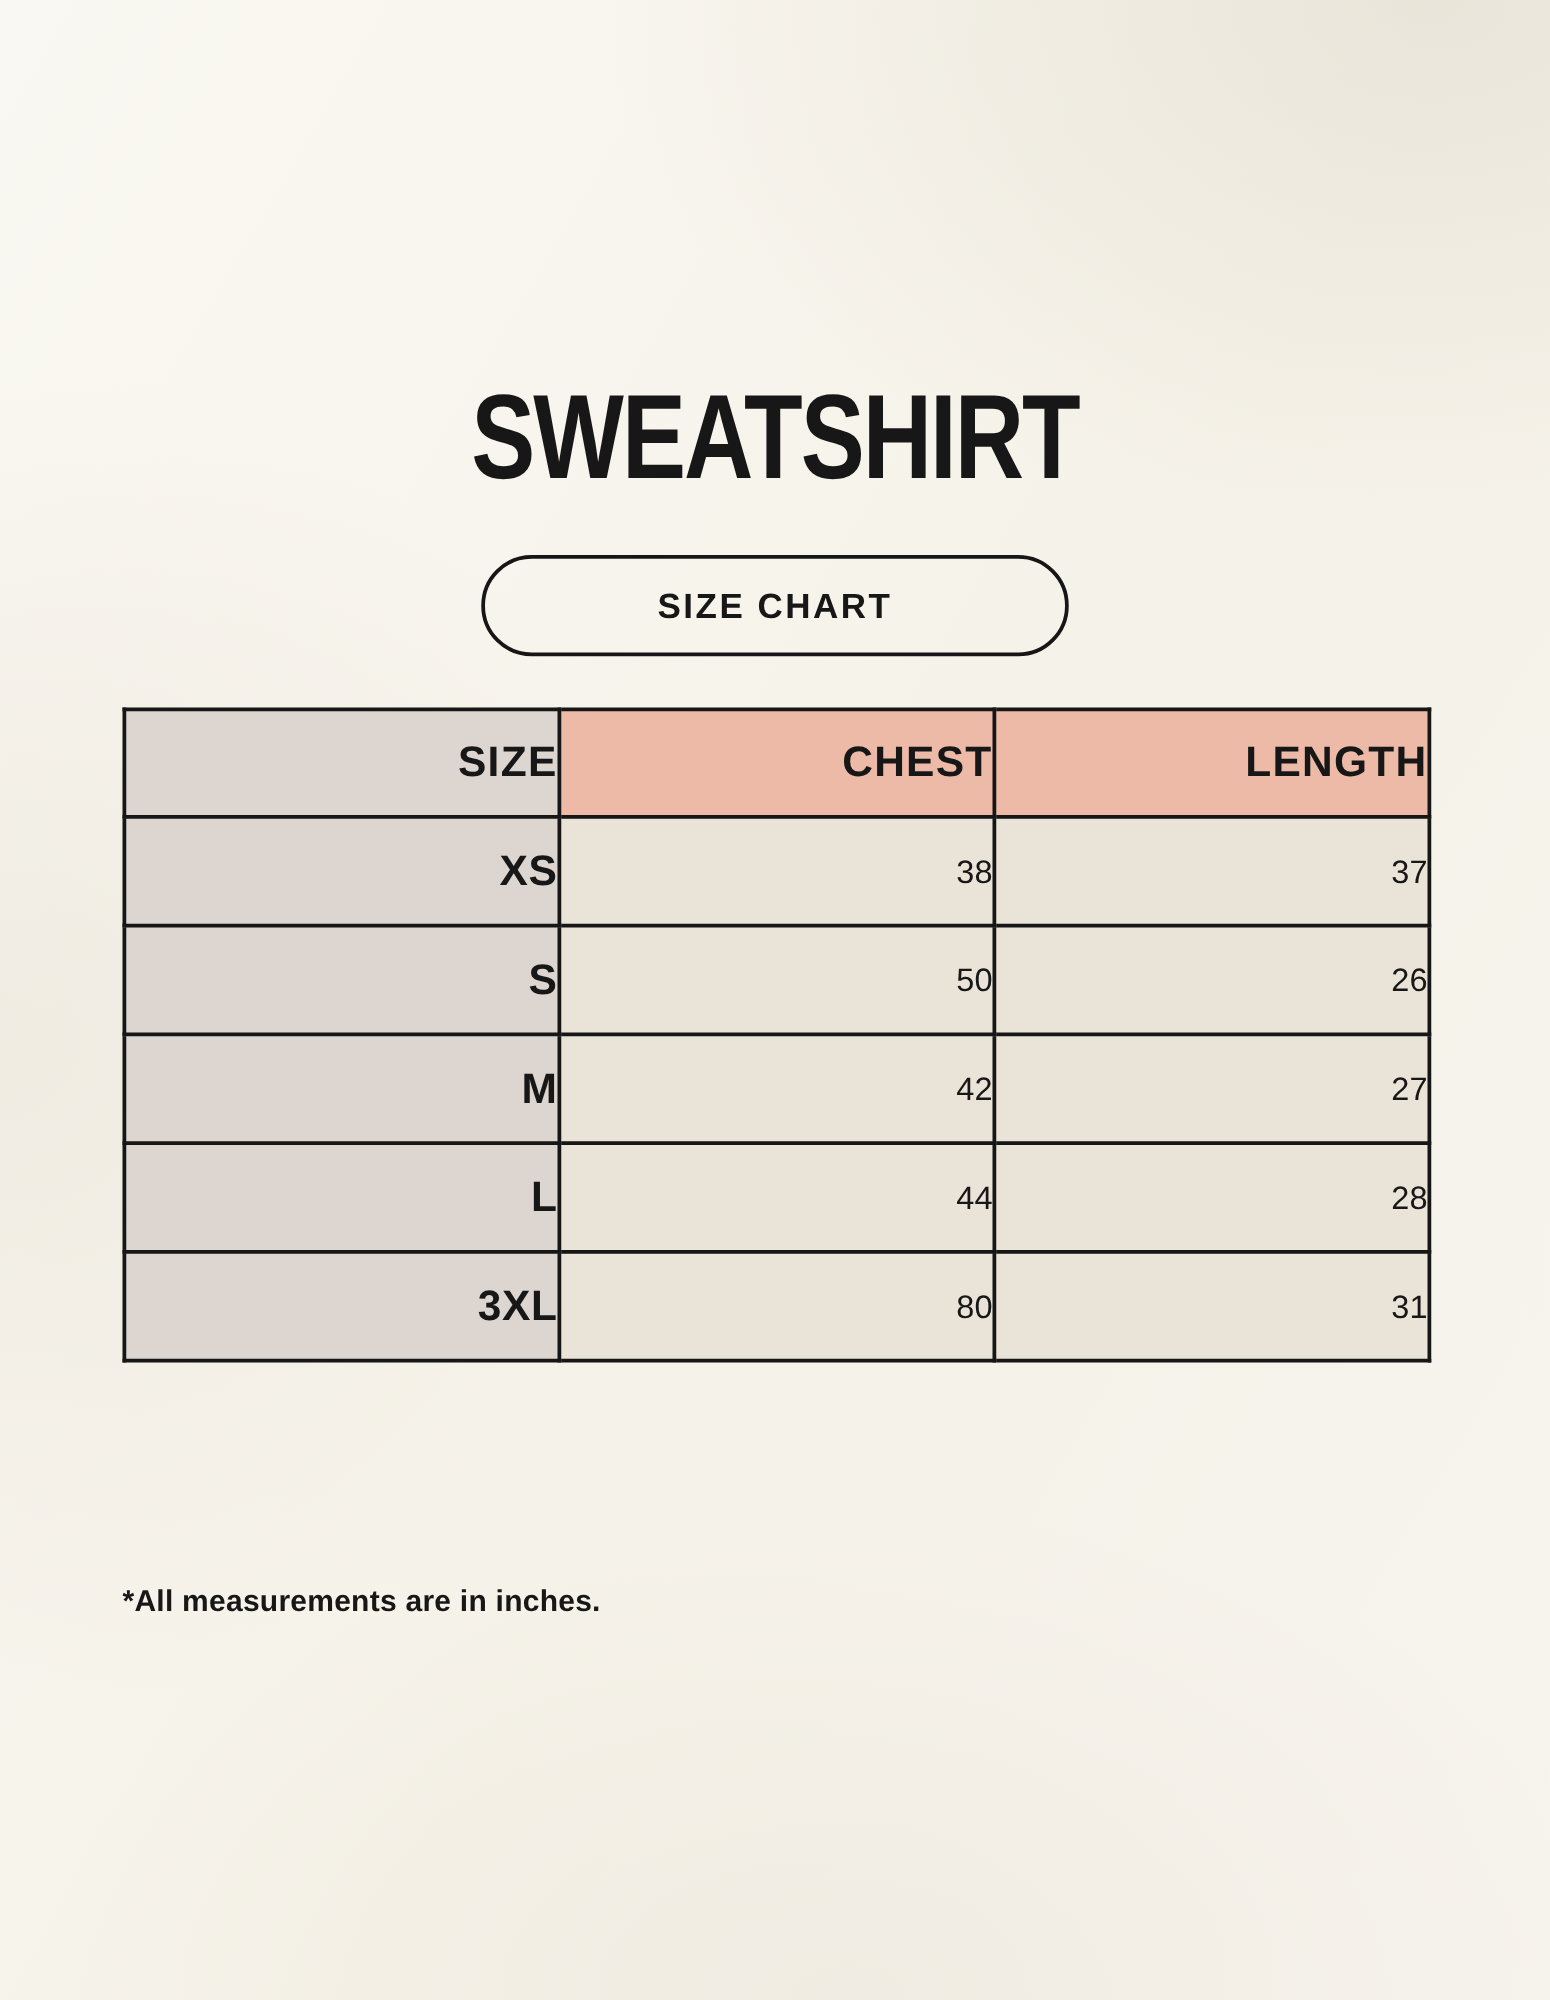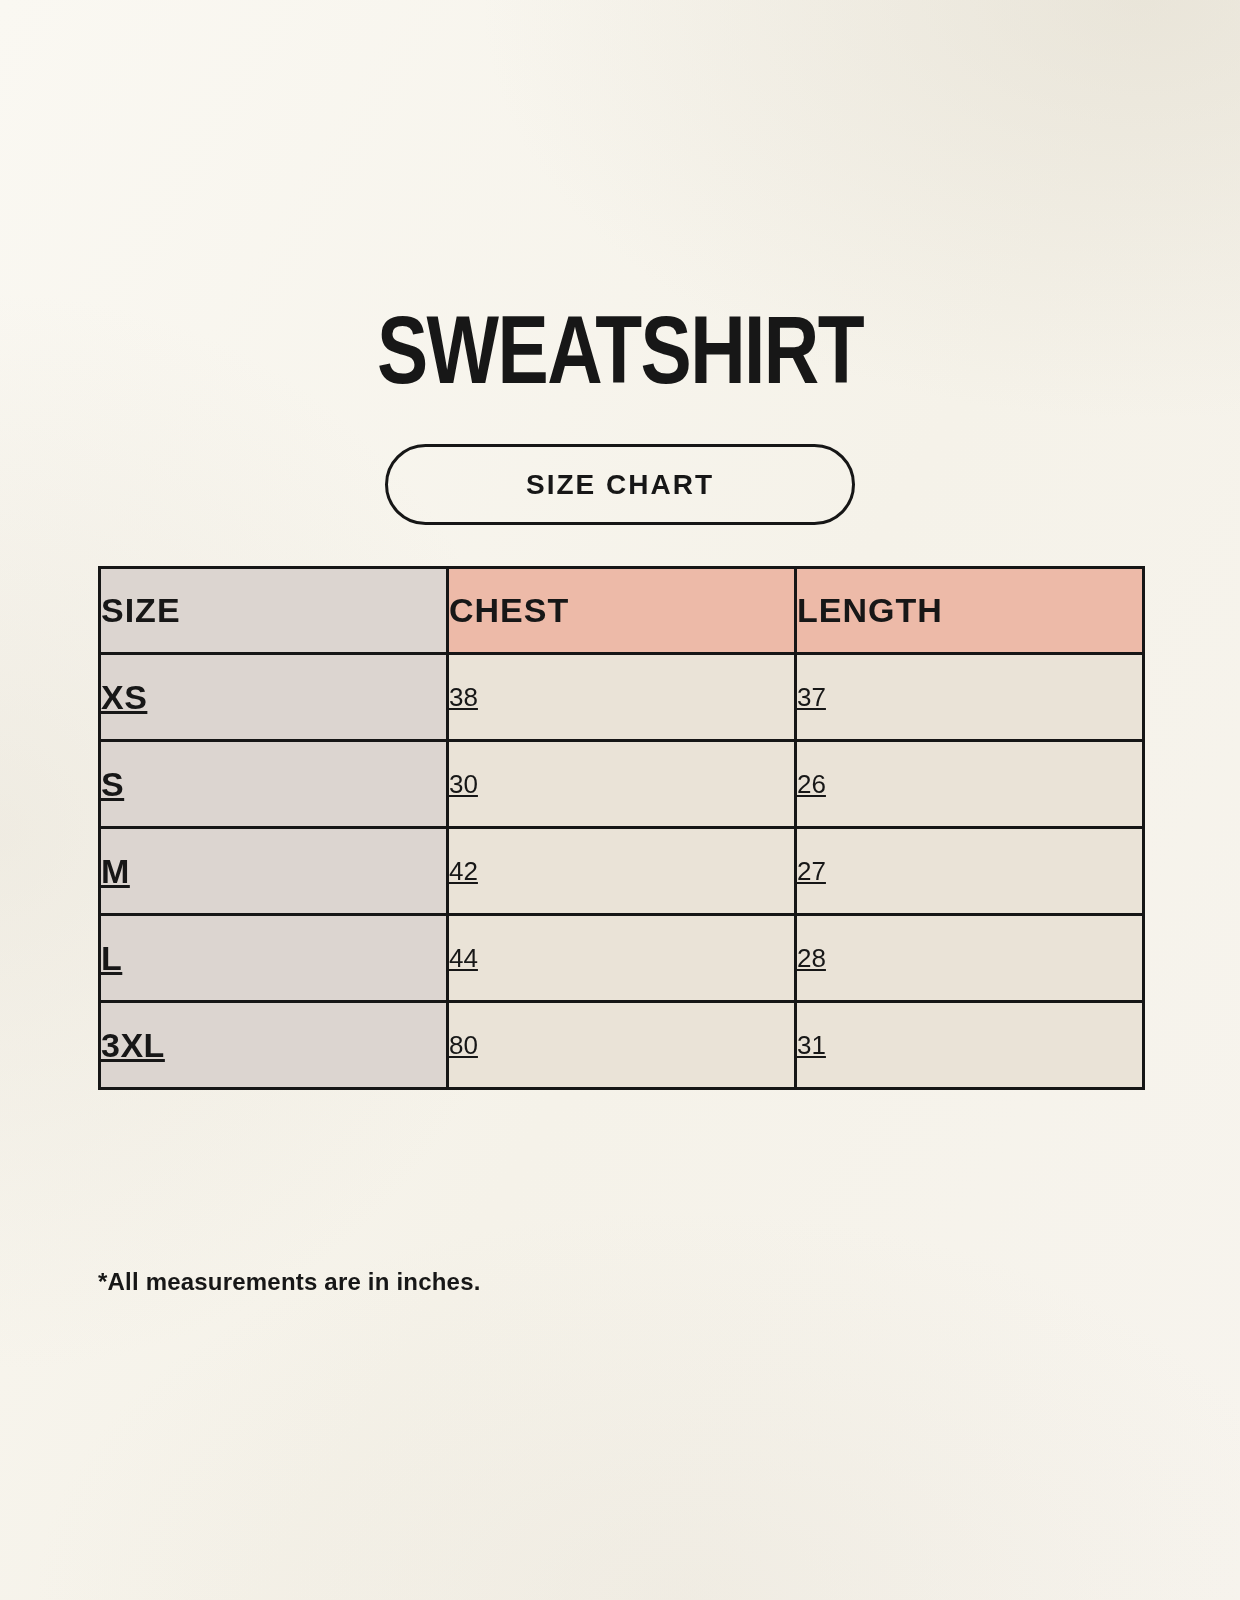--- a/index.html
+++ b/index.html
@@ -68,26 +68,26 @@
     position: absolute;
     top: 566px;
     left: 98px;
     width: 1047px;
     border-collapse: collapse;
     table-layout: fixed;
   }
   .size-table th,
   .size-table td {
     border: 3px solid var(--line);
-    text-align: left;
+    text-align: right;
     vertical-align: middle;
     padding: 0;
   }
   .size-table thead tr { height: 86px; }
-  .size-table tbody tr { height: 87px; text-decoration: underline; }
+  .size-table tbody tr { height: 87px; }
 
   .size-table th {
     font-size: 34px;
     font-weight: 700;
     letter-spacing: 1px;
     background: var(--accent);
   }
   .size-table th.col-size { background: var(--taupe); }
 
   .size-table td.size-cell {
@@ -133,21 +133,21 @@
       </tr>
     </thead>
     <tbody>
         <tr>
     <td class="size-cell">XS</td>
     <td class="num-cell">38</td>
     <td class="num-cell">37</td>
   </tr>
         <tr>
     <td class="size-cell">S</td>
-    <td class="num-cell">30</td>
+    <td class="num-cell">50</td>
     <td class="num-cell">26</td>
   </tr>
         <tr>
     <td class="size-cell">M</td>
     <td class="num-cell">42</td>
     <td class="num-cell">27</td>
   </tr>
         <tr>
     <td class="size-cell">L</td>
     <td class="num-cell">44</td>

